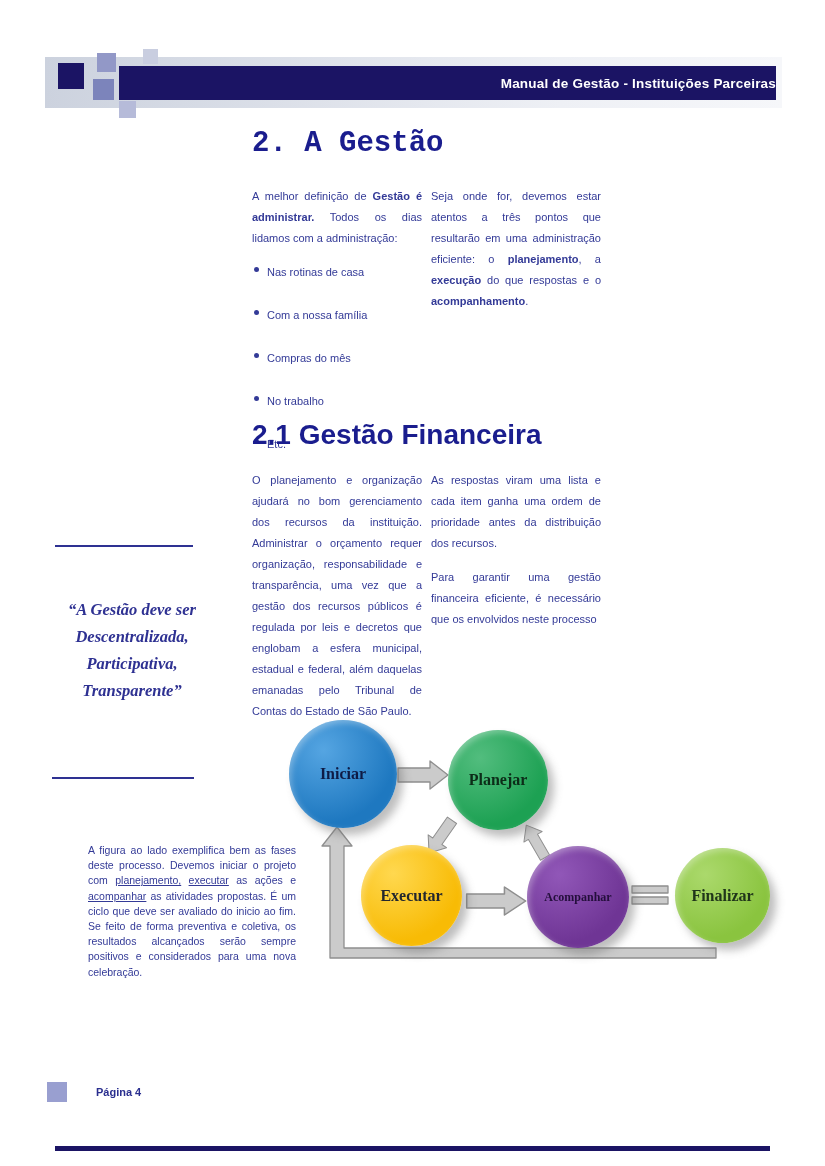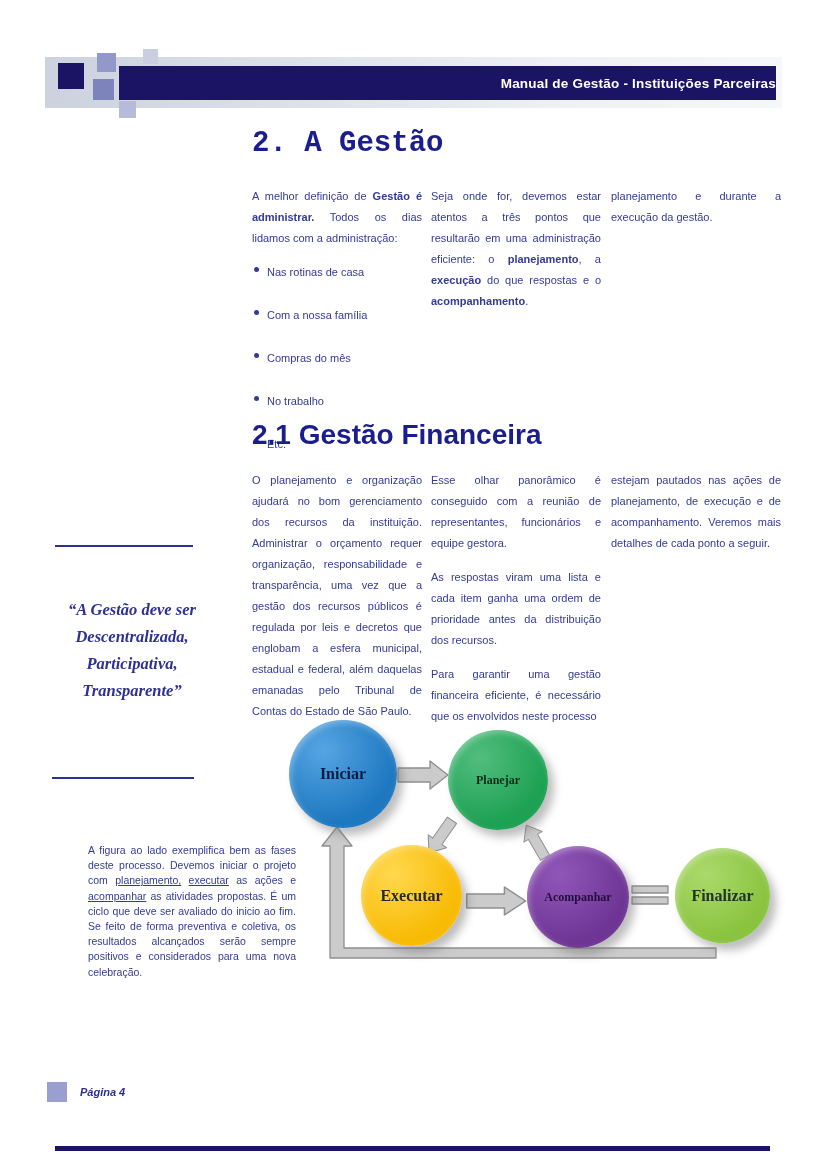--- a/index.html
+++ b/index.html
@@ -41,27 +41,27 @@
   .sidenote{position:absolute;left:88px;top:843px;width:208px;font-size:10.5px;
             line-height:15.2px;color:#333a97;text-align:justify;}
   .u{text-decoration:underline;}
   
   .diagram-svg{position:absolute;left:260px;top:690px;width:545px;height:300px;z-index:1;}
   .circle{position:absolute;border-radius:50%;display:flex;align-items:center;
           justify-content:center;font-family:"Liberation Serif",serif;font-weight:bold;
           color:#172036;z-index:2;box-shadow:6px 7px 9px rgba(110,110,110,.45),
           inset 2px 3px 6px rgba(255,255,255,.35);text-align:center;}
   .c-iniciar{left:289px;top:720px;width:108px;height:108px;font-size:16px;color:#0e1b45;}
-  .c-planejar{left:448px;top:730px;width:100px;height:100px;font-size:12px;color:#0c2c18;text-align:center;}
+  .c-planejar{left:448px;top:730px;width:100px;height:100px;font-size:16px;color:#0c2c18;text-align:center;}
   .c-executar{left:361px;top:845px;width:101px;height:101px;font-size:16px;color:#23272e;}
   .c-acompanhar{left:527px;top:846px;width:102px;height:102px;font-size:12px;color:#240f3c;}
   .c-finalizar{left:675px;top:848px;width:95px;height:95px;font-size:16px;color:#20351a;}
   
   .fsq{position:absolute;left:47px;top:1082px;width:20px;height:20px;background:#999fd0;}
-  .pageno{position:absolute;left:80px;top:1086px;font-size:11px;font-weight:bold;color:#2a2f8f;font-style:italic;}
+  .pageno{position:absolute;left:96px;top:1086px;font-size:11px;font-weight:bold;color:#2a2f8f;}
   .brule{position:absolute;left:55px;top:1146px;width:715px;height:5px;background:#1b1464;}
 </style>
 </head>
 <body>
 
 <div class="page">
 
   <div class="band"></div>
   <div class="sq sq2"></div>
   <div class="sq sq5"></div>
@@ -82,36 +82,29 @@
       <li><span>Compras do mês</span></li>
       <li><span>No trabalho</span></li>
       <li><span>Etc.</span></li>
     </ul>
   </div>
 
   <div class="col" style="left:431px;top:186px;">
     <p><span>Seja onde for, devemos estar atentos a três pontos que resultarão em uma administração eficiente: o </span><span class="bold">planejamento</span><span>, a </span><span class="bold">execução</span><span> do que respostas e o </span><span class="bold">acompanhamento</span><span>.</span></p>
   </div>
 
-  <div class="col" style="left:611px;top:186px;">
-    <p>planejamento e durante a execução da gestão.</p>
-  </div>
 
   <h2 class="h2">2.1 Gestão Financeira</h2>
 
   <div class="col" style="left:252px;top:470px;">
     <p>O planejamento e organização ajudará no bom gerenciamento dos recursos da instituição. Administrar o orçamento requer organização, responsabilidade e transparência, uma vez que a gestão dos recursos públicos é regulada por leis e decretos que englobam a esfera municipal, estadual e federal, além daquelas emanadas pelo Tribunal de Contas do Estado de São Paulo.</p>
   </div>
   <div class="col" style="left:431px;top:470px;">
-    <p>Esse olhar panorâmico é conseguido com a reunião de representantes, funcionários e equipe gestora.</p>
     <p>As respostas viram uma lista e cada item ganha uma ordem de prioridade antes da distribuição dos recursos.</p>
     <p>Para garantir uma gestão financeira eficiente, é necessário que os envolvidos neste processo</p>
-  </div>
-  <div class="col" style="left:611px;top:470px;">
-    <p>estejam pautados nas ações de planejamento, de execução e de acompanhamento. Veremos mais detalhes de cada ponto a seguir.</p>
   </div>
 
   <div class="rule rule1"></div>
   <div class="quote">
     <span>“A Gestão deve ser</span>
     <span>Descentralizada,</span>
     <span>Participativa,</span>
     <span>Transparente”</span>
   </div>
   <div class="rule rule2"></div>

